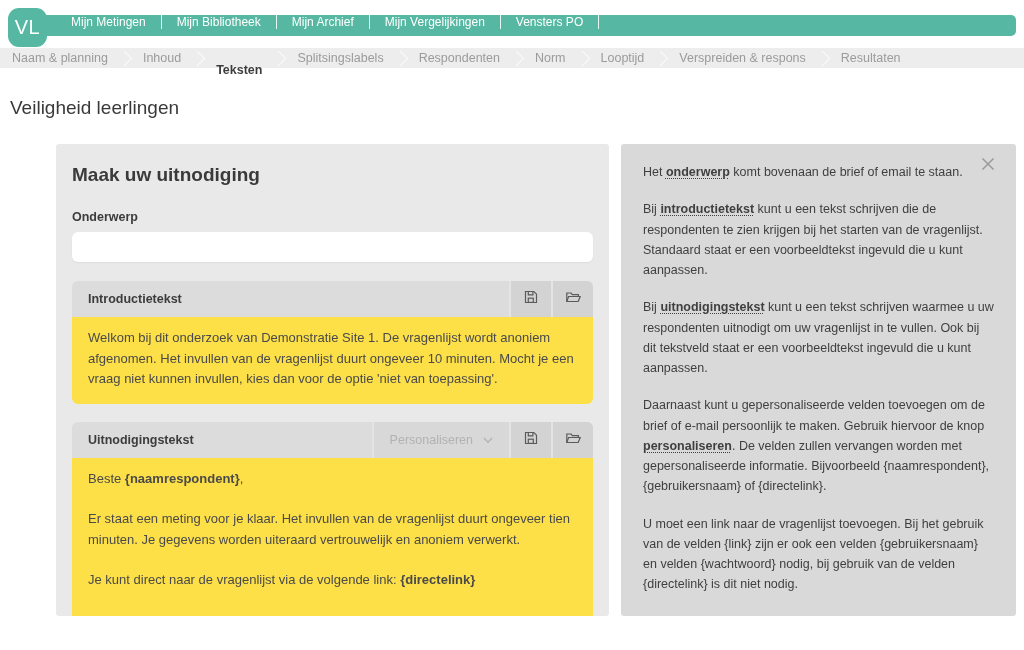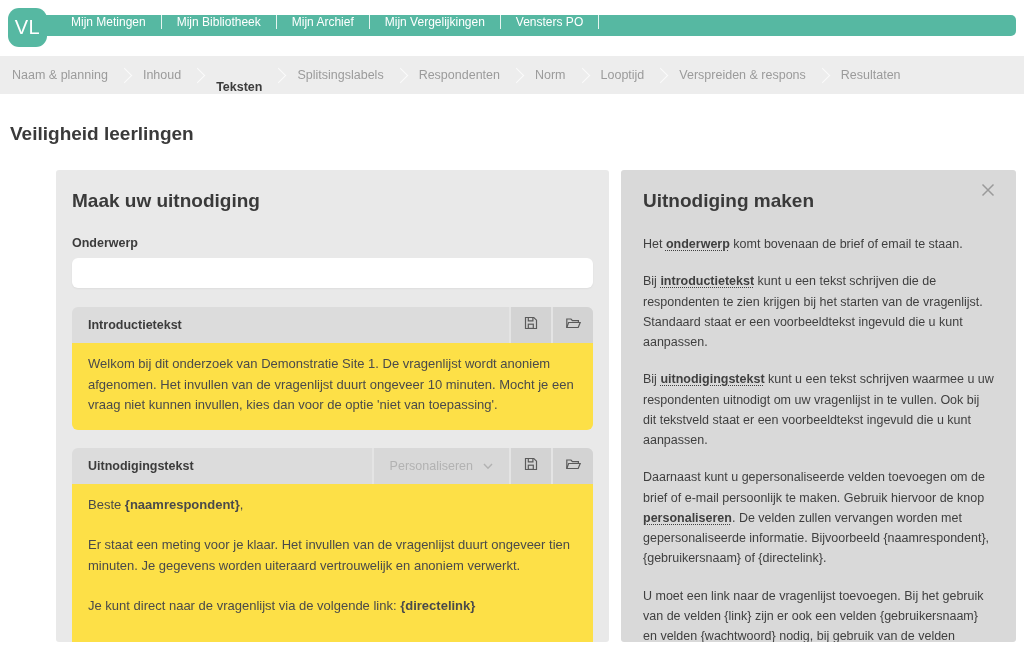--- a/index.html
+++ b/index.html
@@ -1,42 +1,42 @@
 <!DOCTYPE html>
 <html><head>
 <meta charset="utf-8">
 <style>
   * { margin:0; padding:0; box-sizing:border-box; }
   html,body { width:1024px; height:650px; overflow:hidden; background:#fff;
               font-family:"Liberation Sans", sans-serif; color:#454545; }
 
   
-  .topbar { position:relative; height:56px; }
+  .topbar { position:relative; height:48px; }
   .nav-bar { position:absolute; left:28px; right:8px; top:15px; height:21px;
              background:#56b8a2; border-radius:0 5px 5px 0;
              display:flex; align-items:flex-start; padding-left:28px; }
   .nav-item { display:flex; align-items:center; padding:0 15px; color:#fff;
               font-size:12px; text-decoration:none; cursor:pointer;
               border-right:1px solid rgba(255,255,255,.85); white-space:nowrap; }
   .logo { position:absolute; left:8px; top:8px; width:39px; height:39px;
           background:#56b8a2; border-radius:11px; color:#fff; font-size:20px;
           font-weight:400; display:flex; align-items:center; justify-content:center;
           letter-spacing:.5px; z-index:2; }
 
   
-  .stepper { height:38px; background:#ededed; display:flex; align-items:center;
+  .stepper { height:20px; background:#ededed; display:flex; align-items:center;
              padding:8px 12px; }
   .step { font-size:12.5px; color:#9b9b9b; white-space:nowrap; cursor:pointer; }
   .step.active { color:#3c3c3c; font-weight:bold;margin-top:24px; }
   .chev { width:11px; height:11px; border-top:1.5px solid #fbfbfb;
           border-right:1.5px solid #fbfbfb; transform:rotate(45deg);
           margin:0 13px 0 11px; flex:0 0 auto; }
 
   
-  .page-title { margin:29px 0 0 10px; font-size:19px; font-weight:bold; color:#3a3a3a; }
+  .page-title { margin:29px 0 0 10px; font-size:19px; font-weight:normal; color:#3a3a3a; }
 
   
   .panels { display:flex; gap:12px; margin:25px 8px 0; height:472px;padding-left:48px; }
   .panel-left { flex:0 0 553px; background:#e9e9e9; border-radius:3px;
                 padding:16px; overflow:hidden; }
   .panel-right { flex:1; background:#d9d9d9; border-radius:3px;
                  padding:18px 22px; position:relative; overflow:hidden; }
 
   .panel-left h2, .panel-right h2 { font-size:19px; font-weight:bold; color:#3a3a3a; }
   .panel-left h2 { margin:4px 0 24px; }
@@ -183,21 +183,20 @@
   </div>
 
   <div class="panel-right">
     <div class="close-x">
       <span>
         <svg width="16" height="16" viewBox="0 0 16 16">
             <path d="M2.5 2.5 L13.5 13.5 M13.5 2.5 L2.5 13.5"></path>
           </svg>
       </span>
     </div>
-    <h2>Uitnodiging maken</h2>
     <p class="help-p"><span>Het </span><span class="seg-term">onderwerp</span><span> komt bovenaan de brief of email te staan.</span></p>
     <p class="help-p"><span>Bij </span><span class="seg-term">introductietekst</span><span> kunt u een tekst schrijven die de respondenten te zien krijgen bij het starten van de vragenlijst. Standaard staat er een voorbeeldtekst ingevuld die u kunt aanpassen.</span></p>
     <p class="help-p"><span>Bij </span><span class="seg-term">uitnodigingstekst</span><span> kunt u een tekst schrijven waarmee u uw respondenten uitnodigt om uw vragenlijst in te vullen. Ook bij dit tekstveld staat er een voorbeeldtekst ingevuld die u kunt aanpassen.</span></p>
     <p class="help-p"><span>Daarnaast kunt u gepersonaliseerde velden toevoegen om de brief of e-mail persoonlijk te maken. Gebruik hiervoor de knop </span><span class="seg-term">personaliseren</span><span>. De velden zullen vervangen worden met gepersonaliseerde informatie. Bijvoorbeeld {naamrespondent}, {gebruikersnaam} of {directelink}.</span></p>
     <p class="help-p"><span>U moet een link naar de vragenlijst toevoegen. Bij het gebruik van de velden {link} zijn er ook een velden {gebruikersnaam} en velden {wachtwoord} nodig, bij gebruik van de velden {directelink} is dit niet nodig.</span></p>
     <p class="help-p"><span>Met de knoppen </span><span class="seg-term">opslaan</span><span> en </span><span class="seg-term">laden</span><span> kunt u teksten opslaan of laden.</span></p>
   </div>
 
 </div>
 

